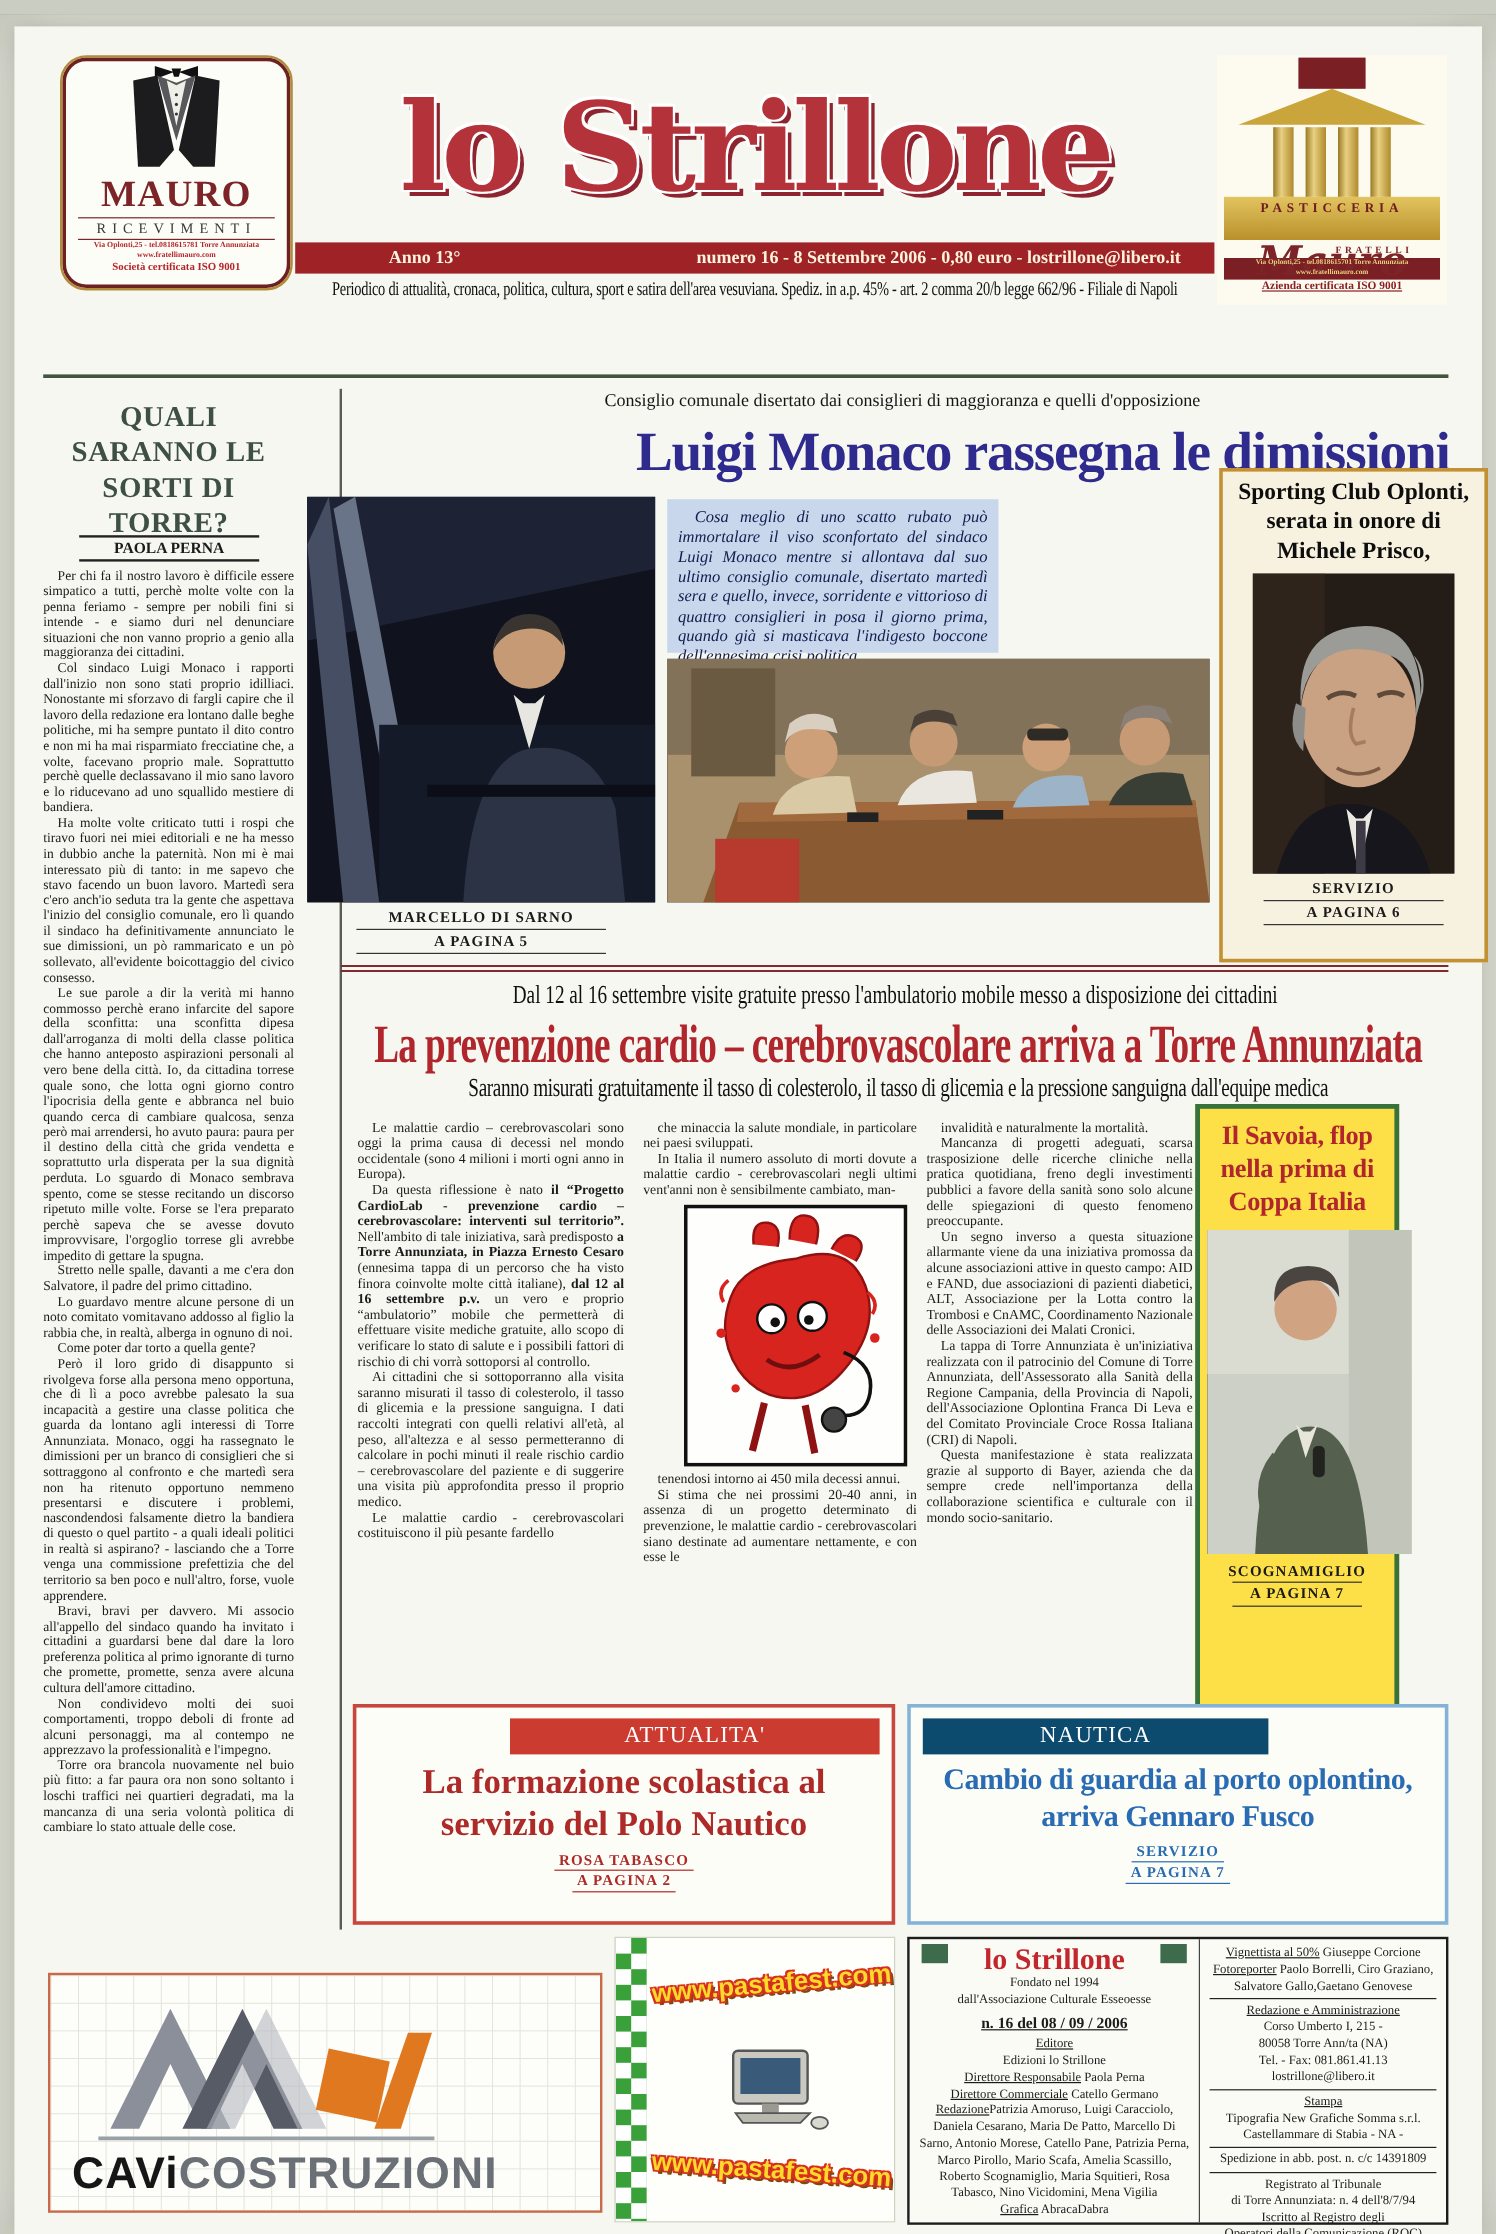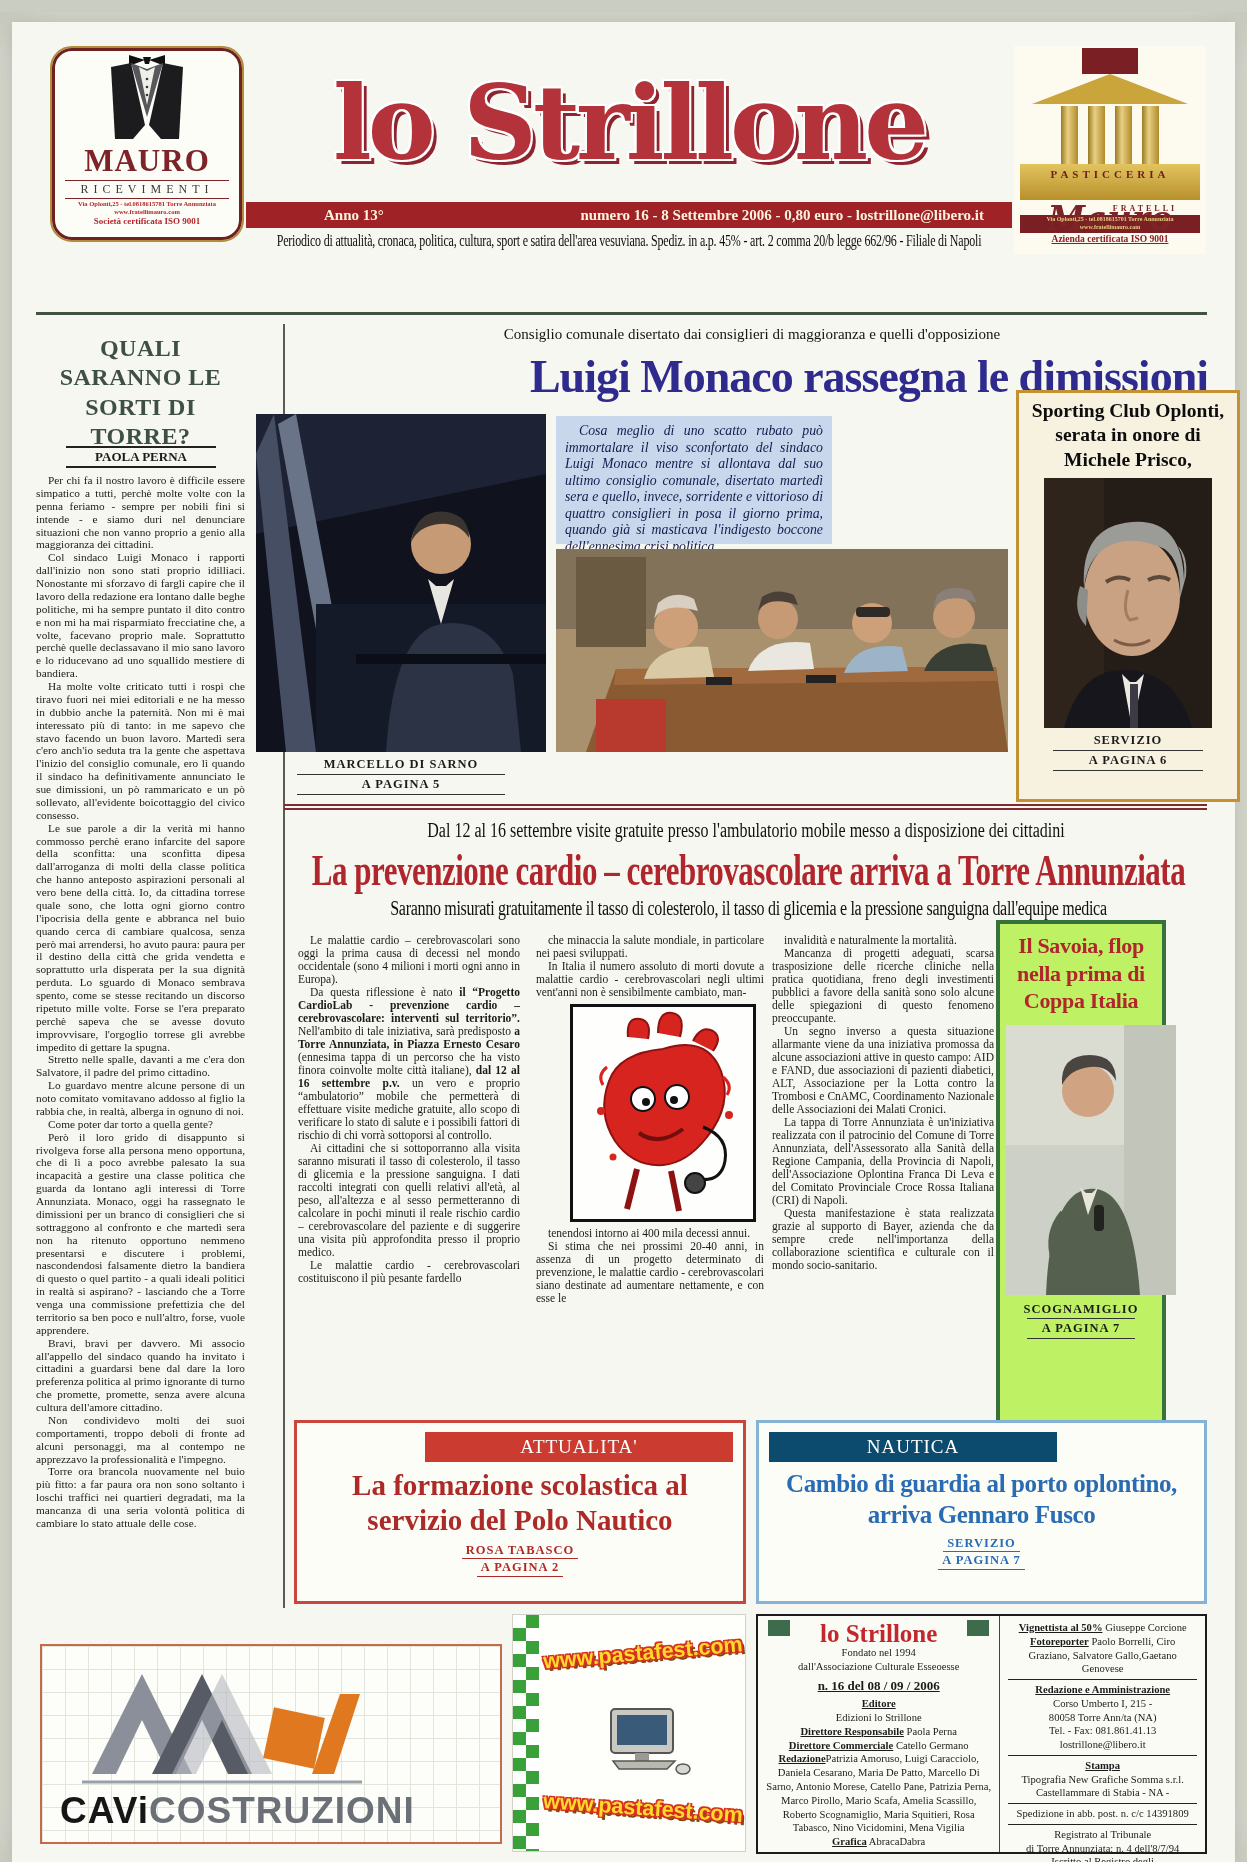--- a/index.html
+++ b/index.html
@@ -87,21 +87,21 @@
                   transform:scaleY(1.35);transform-origin:top center;text-align:center;
                   letter-spacing:-.3px;color:#111;}
   .cardio-col{font-size:11.5px;line-height:1.13;}
   .col1{left:298px;top:922px;width:222px;height:482px;overflow:hidden;}
   .col2{left:536px;top:922px;width:228px;height:482px;overflow:hidden;}
   .col3{left:772px;top:922px;width:222px;height:482px;overflow:hidden;}
   .heart-box{width:186px;height:218px;border:3px solid #111;background:#fefefc;
              margin:5px 0 5px 34px;}
 
   .savoia-box{left:996px;top:908px;width:170px;height:508px;border:4px solid #37713c;
-              background:#bef264;padding:8px 6px;text-align:center;}
+              background:#fde047;padding:8px 6px;text-align:center;}
   .savoia-h{font-size:22px;font-weight:bold;color:#b0262c;line-height:1.25;letter-spacing:-.3px;}
   .photo-savoia{width:170px;height:270px;margin:10px auto 6px;}
 
   
   .att-box{left:294px;top:1408px;width:452px;height:184px;border:3px solid #c8463c;
            background:#fdfdf8;padding:9px 10px;}
   .band{height:30px;color:#fff;font-weight:normal;font-size:19px;letter-spacing:1px;
         line-height:30px;text-align:center;}
   .band-red{background:#cc3b30;width:308px;margin-left:auto;}
   .band-blue{background:#0c4a6e;width:288px;margin-right:auto;}
@@ -134,21 +134,21 @@
              -1.5px 1.5px 0 #d8301e,1.5px 1.5px 0 #d8301e,3px 3px 0 #7a4a12;}
   .pasta-top{top:26px;transform:rotate(-5deg);}
   .pasta-bot{bottom:30px;transform:rotate(4deg);}
   .colophon{left:756px;top:1602px;width:451px;height:240px;border:2.5px solid #1c1c1c;
             background:#fbfbf5;display:flex;font-size:10.6px;line-height:1.3;}
   .colo-left{width:54%;padding:5px 8px;text-align:center;position:relative;}
   .colo-right{width:46%;padding:5px 8px;text-align:center;border-left:1.5px solid #444;position:relative;}
   .colo-title{color:#c2272d;font-weight:bold;font-size:25px;line-height:1;}
   .gsq{position:absolute;width:22px;height:16px;background:#3f6b4d;top:4px;}
   .colo-hr{border:0;border-top:1.2px solid #222;margin:3px 0;}
-  .lbl{font-weight:bold;text-decoration:underline;}
+  .lbl{font-weight:normal;text-decoration:underline;}
   .colo-issue{font-weight:bold;text-decoration:underline;font-size:13px;margin-top:4px;}
   .mt3{margin-top:3px;}
 </style>
 </head>
 <body>
 
 <div id="page">
   <div class="paper"></div>
 
   <div class="abs mauro-box">
@@ -325,21 +325,21 @@
         <path d="M66,126 q20,14 44,-4" stroke="#6e0e0e" stroke-width="4" fill="none"></path>
         <path d="M130,120 q26,10 22,34 q-4,22 -28,18" stroke="#111" stroke-width="3" fill="none"></path>
         <circle cx="122" cy="176" r="10" fill="#444" stroke="#111" stroke-width="2"></circle>
         <path d="M34,60 q-10,8 -4,18 M150,70 q10,8 4,18" stroke="#d8241f" stroke-width="3" fill="none"></path>
         <circle cx="28" cy="104" r="4" fill="#d8241f"></circle>
           <circle cx="156" cy="108" r="4" fill="#d8241f"></circle>
         <circle cx="40" cy="150" r="3.5" fill="#d8241f"></circle>
         <path d="M64,162 l-10,40 M98,164 l8,40" stroke="#8f1212" stroke-width="6"></path>
       </svg>
     </div>
-    <p>tenendosi intorno ai 400 mila decessi annui.</p>
+    <p>tenendosi intorno ai 450 mila decessi annui.</p>
     <p>Si stima che nei prossimi 20-40 anni, in assenza di un progetto determinato di prevenzione, le malattie cardio - cerebrovascolari siano destinate ad aumentare nettamente, e con esse le</p>
   </div>
 
   <div class="abs cardio-col col3">
     <p>invalidità e naturalmente la mortalità.</p>
     <p>Mancanza di progetti adeguati, scarsa trasposizione delle ricerche cliniche nella pratica quotidiana, freno degli investimenti pubblici a favore della sanità sono solo alcune delle spiegazioni di questo fenomeno preoccupante.</p>
     <p>Un segno inverso a questa situazione allarmante viene da una iniziativa promossa da alcune associazioni attive in questo campo: AID e FAND, due associazioni di pazienti diabetici, ALT, Associazione per la Lotta contro la Trombosi e CnAMC, Coordinamento Nazionale delle Associazioni dei Malati Cronici.</p>
     <p>La tappa di Torre Annunziata è un'iniziativa realizzata con il patrocinio del Comune di Torre Annunziata, dell'Assessorato alla Sanità della Regione Campania, della Provincia di Napoli, dell'Associazione Oplontina Franca Di Leva e del Comitato Provinciale Croce Rossa Italiana (CRI) di Napoli.</p>
     <p>Questa manifestazione è stata realizzata grazie al supporto di Bayer, azienda che da sempre crede nell'importanza della collaborazione scientifica e culturale con il mondo socio-sanitario.</p>
   </div>

